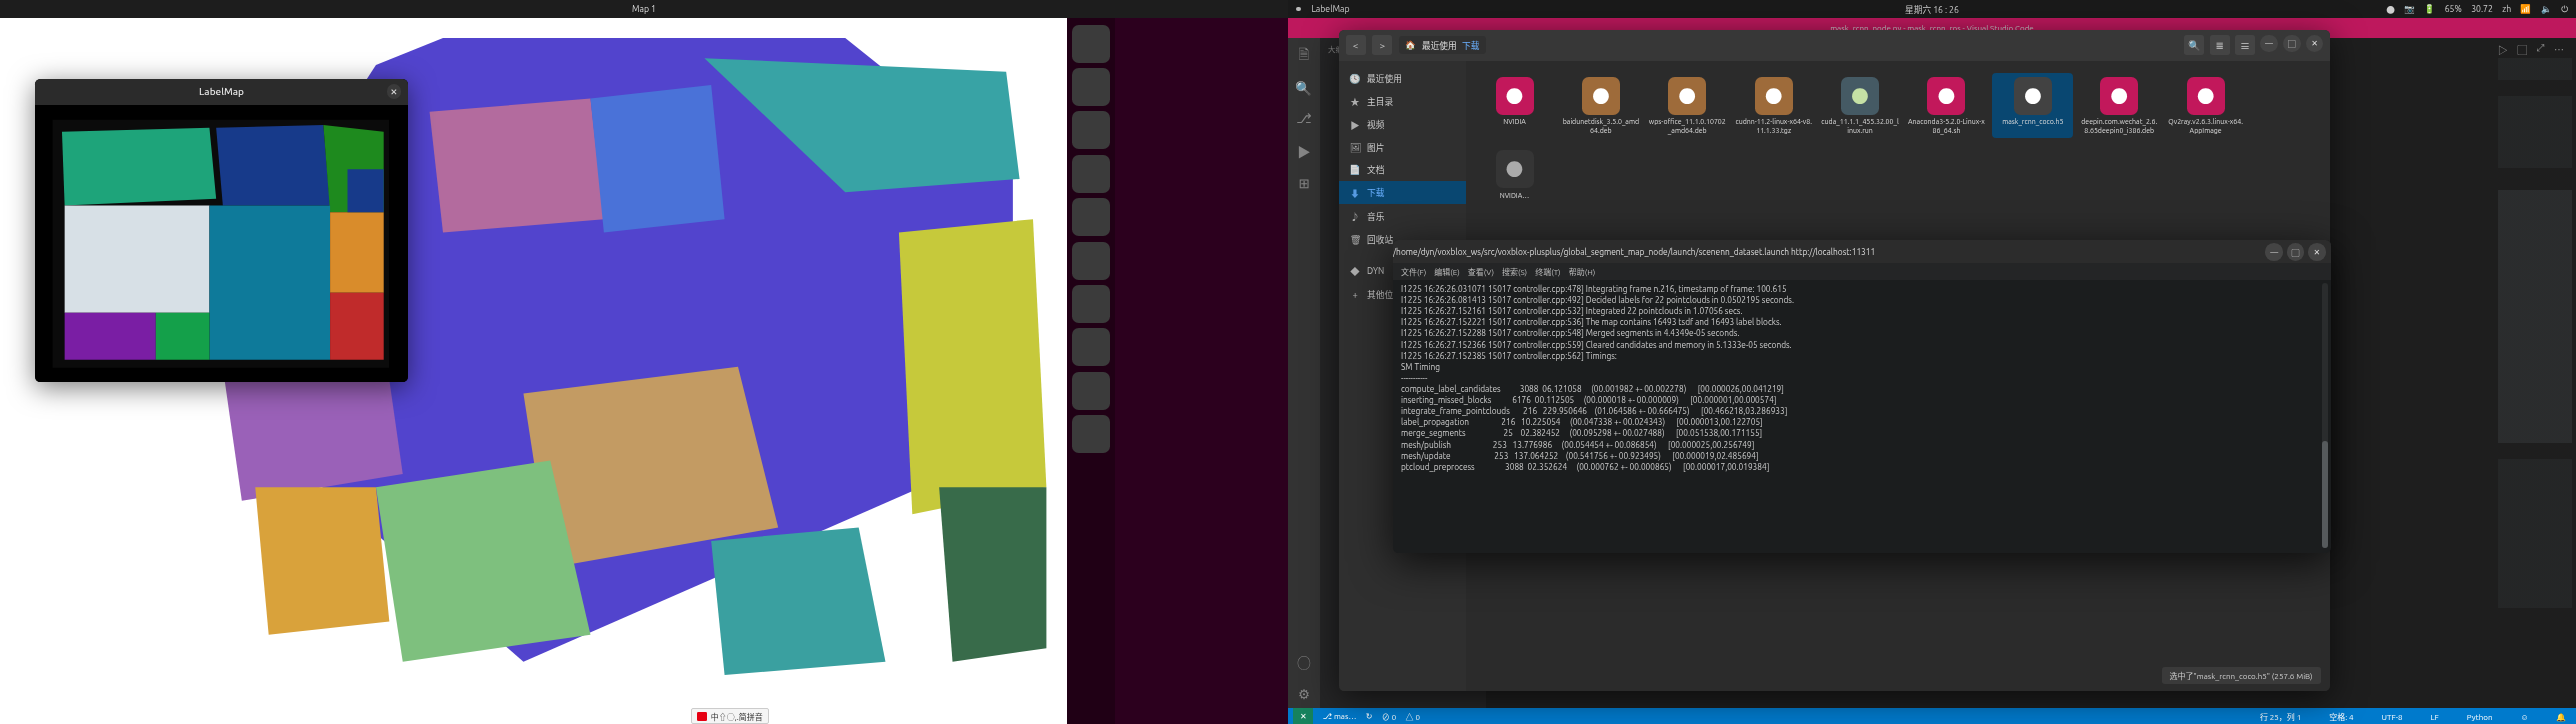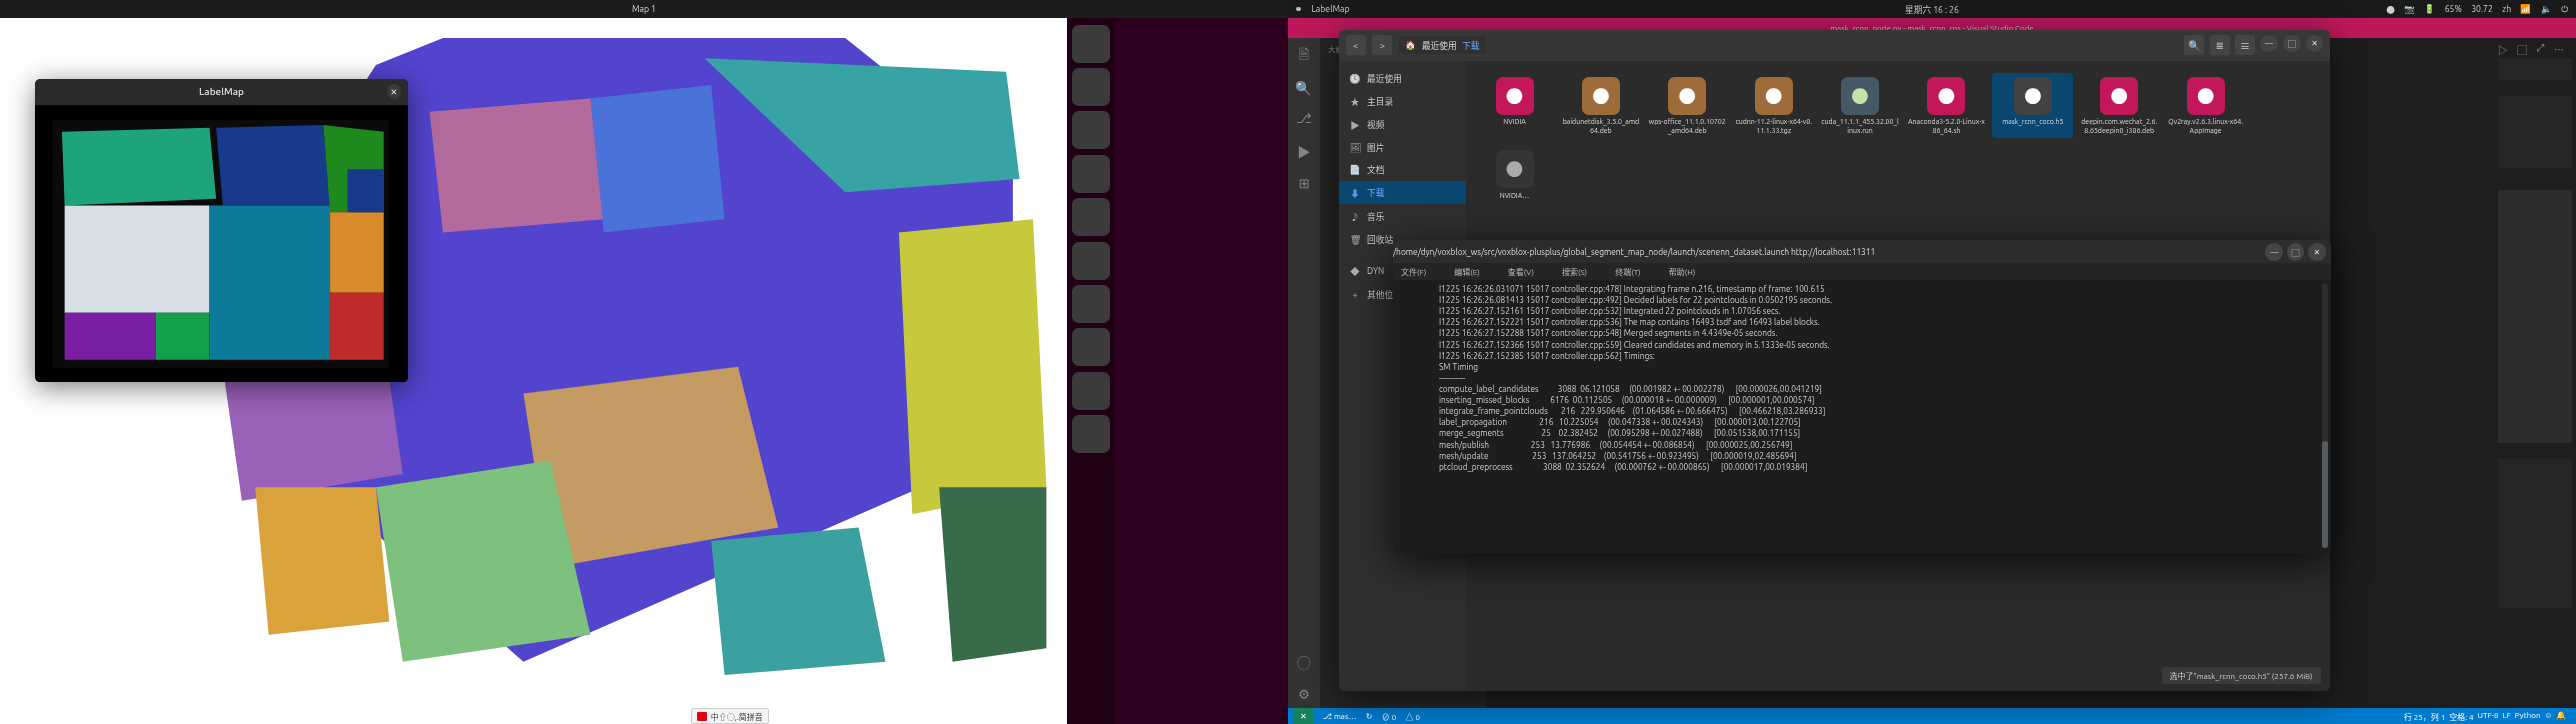--- a/index.html
+++ b/index.html
@@ -103,21 +103,21 @@
 .vscode-run-icons {
   position: absolute; right: 12px; top: 24px; color: #9a9a9a; font-size: 10px;
   display:flex; gap:9.4px;
 }
 .vscode-statusbar {
   position: absolute; left: 0; right: 0; bottom: 0; height: 17.4px;
   background: #007acc; color: #fff; font-size: 8px;
   display: flex; align-items: center;
 }
 .vscode-statusbar .sb-l { display: flex; align-items: center; gap: 9.4px; padding-left: 5.4px; }
-.vscode-statusbar .sb-r { margin-left: auto; display: flex; align-items: flex-start; gap: 4px; padding-right: 9.4px; }
+.vscode-statusbar .sb-r { margin-left: auto; display: flex; align-items: flex-end; gap: 28px; padding-right: 9.4px; }
 .vscode-statusbar .remote { background:#16825d; padding:0 6.7px; height:17.4px; display:flex; align-items:center; }
 .sb-item { white-space: nowrap; }
 .sb-warn { color: #fff; }
 
 
 .files {
   position: absolute; left: 51px; top: 29.5px; width: 991px; height: 661px;
   background: #2b2b2b; color: #ddd; border-radius: 5.4px; overflow: hidden;
   box-shadow: 0 6.7px 34px rgba(0,0,0,.6);
 }
@@ -160,22 +160,22 @@
   position:absolute; left: 105px; top: 240px; width: 938px; height: 313px;
   background:#1b1d1e; color:#d0d0d0; border-radius:5.4px; overflow:hidden;
   box-shadow: 0 9.4px 40px rgba(0,0,0,.7);
   font-family: "DejaVu Sans Mono","Consolas",monospace;
 }
 .term-title {
   height: 23px; background:#2c2c2c; color:#ddd; display:flex; align-items:center; justify-content:flex-start;
   font-size:8.4px; position:relative;
 }
 .term-title .win-ctrls { position:absolute; right:5.4px; top:3.4px; display:flex; gap:4px; }
-.term-menu { height:17.4px; background:#242526; color:#bbb; font-size:8px; display:flex; gap:28px; align-items:center; padding:0 8px; }
-.term-body { position:absolute; left:0; right:0; top:40px; bottom:0; padding: 4px 8px 5.4px 8px; font-size:8.3px; line-height:1.34; overflow:hidden;margin-left:38px; }
+.term-menu { height:17.4px; background:#242526; color:#bbb; font-size:8px; display:flex; gap:8px; align-items:center; padding:0 8px; }
+.term-body { position:absolute; left:0; right:0; top:40px; bottom:0; padding: 4px 8px 5.4px 8px; font-size:8.3px; line-height:1.34; overflow:hidden; }
 .term-body pre { white-space: pre; color:#cfcfcf; }
 .term-scroll { position:absolute; right:2.7px; top:43px; width:6px; bottom:5.4px; background:#2a2c2d; border-radius:3.4px; }
 .term-thumb { position:absolute; right:2.7px; width:6px; height:107px; bottom:5.4px; background:#565a5c; border-radius:3.4px; }
 </style>
 </head>
 <body>
 
 <div class="left-monitor">
   <div class="gnome-topbar">
     <span class="spacer"></span>

